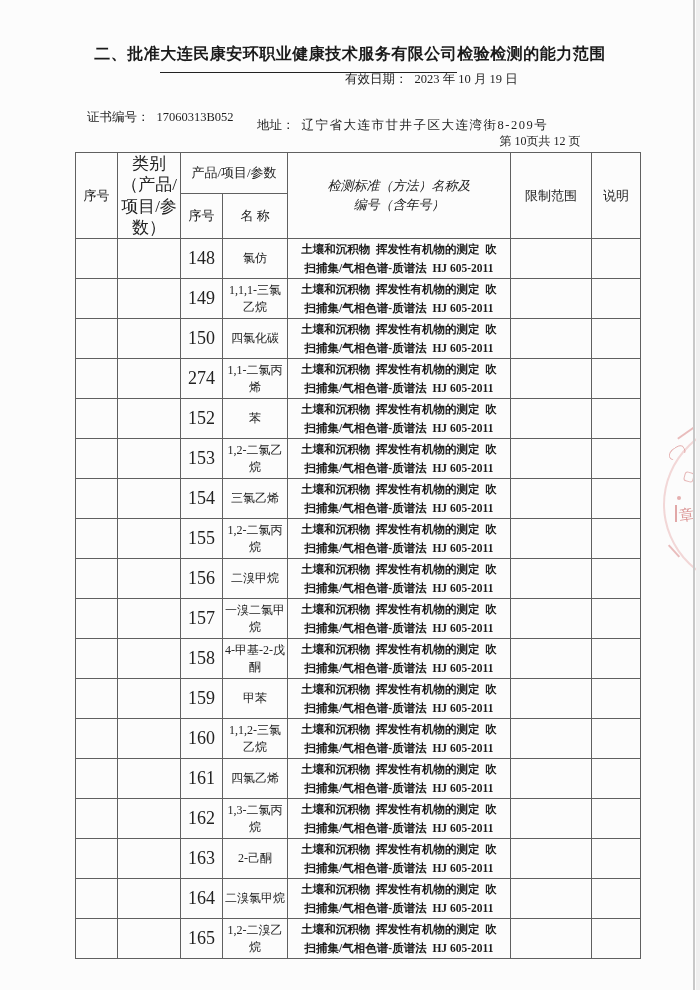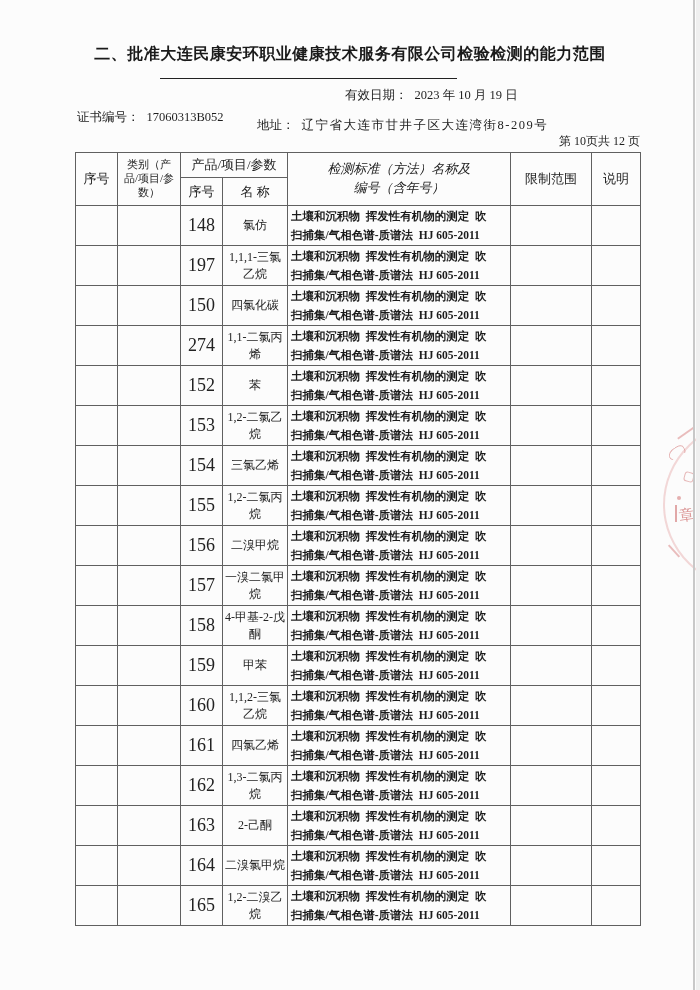--- a/index.html
+++ b/index.html
@@ -7,51 +7,51 @@
     position:relative; width:700px; height:990px; background:#fcfcfc;
     overflow:hidden; font-family:"Liberation Serif","DejaVu Serif",serif; color:#222;
   }
   .edge-right { position:absolute; left:693px; top:0; width:2px; height:990px; background:#c8c8c8; }
   .edge-right-soft { position:absolute; left:696px; top:0; width:4px; height:990px; background:#efefef; }
 
   .title {
     position:absolute; top:44px; left:0; width:700px; text-align:center;
     font-size:16px; font-weight:bold; letter-spacing:0.5px; color:#1a1a1a; white-space:nowrap;
   }
-  .title .u { border-bottom:1.5px solid #222; padding-bottom:16px;margin-top:16px; }
+  .title .u { border-bottom:1.5px solid #222; padding-bottom:10px;margin-top:16px; }
 
   .meta { position:absolute; font-size:12.5px; color:#1e1e1e; white-space:nowrap; }
   .meta .val { margin-left:7px; }
   .m1a { left:115px; top:87px; }
-  .m1b { left:345px; top:87px; }
-  .m2a { left:77px;  top:109px; }
+  .m1b { left:345px; top:71px; }
+  .m2a { left:87px;  top:109px; }
   .m2b { left:257px; top:117px; }
   .m2b .val { letter-spacing:1.5px; }
 
-  .page-marker { position:absolute; top:133px; left:440px; width:200px; text-align:right; font-size:12px; color:#1e1e1e; }
+  .page-marker { position:absolute; top:133px; left:440px; width:200px; text-align:center; font-size:12px; color:#1e1e1e; }
 
   table.cap {
     position:absolute; left:75px; top:152px; width:565px;
     border-collapse:collapse; table-layout:fixed;
     font-size:12px; color:#222; border:1.5px solid #4a4a4a;
   }
   .cap th, .cap td {
     border:1px solid #606060; font-weight:normal; text-align:center;
     vertical-align:middle; padding:0; overflow:hidden;
   }
   .cap thead tr.h1 th { height:24px; }
   .cap thead tr.h2 th { height:27px; }
   .cap th { font-size:13px; }
-  .cap th.category-h { font-size:11px; line-height:1.25; padding:0 2px; }
+  .cap th.category-h { font-size:17px; line-height:1.25; padding:0 2px; }
   .cap th.standard-h { white-space:pre-line; line-height:1.45;font-style:italic; }
   .cap tbody tr { height:40px; }
   .cap td.no-cell { font-size:18px; }
   .cap td.name-cell { font-size:12px; line-height:1.4; padding:0 2px; word-break:break-all; }
   .cap td.standard-cell {
-    font-size:11.5px; font-weight:600; text-align:left; padding:1px 3px;
+    font-size:11.5px; font-weight:600; text-align:center; padding:1px 3px;
     line-height:1.6; white-space:pre-wrap; color:#1b1b1b;
   }
 
   .stamp-piece { position:absolute; }
   .stamp-arc { left:663px; top:420px; width:170px; height:165px;
     border:2px solid rgba(221,138,138,0.32); border-radius:50%; }
   .stamp-stroke-top { left:676px; top:432px; width:20px; height:2px;
     background:rgba(210,110,110,0.45); transform:rotate(-35deg); }
   .stamp-squiggle1 { left:668px; top:447px; width:16px; height:10px;
     border:1.5px solid rgba(205,100,100,0.5); border-bottom-color:transparent;
@@ -113,21 +113,21 @@
       <td class="no-cell">148</td>
       <td class="name-cell">氯仿</td>
       <td class="standard-cell">土壤和沉积物  挥发性有机物的测定  吹
 扫捕集/气相色谱-质谱法  HJ 605-2011</td>
       <td class="restriction-cell"></td>
       <td class="note-cell"></td>
     </tr>
         <tr>
       <td class="seq-cell"></td>
       <td class="cat-cell"></td>
-      <td class="no-cell">197</td>
+      <td class="no-cell">149</td>
       <td class="name-cell">1,1,1-三氯乙烷</td>
       <td class="standard-cell">土壤和沉积物  挥发性有机物的测定  吹
 扫捕集/气相色谱-质谱法  HJ 605-2011</td>
       <td class="restriction-cell"></td>
       <td class="note-cell"></td>
     </tr>
         <tr>
       <td class="seq-cell"></td>
       <td class="cat-cell"></td>
       <td class="no-cell">150</td>

